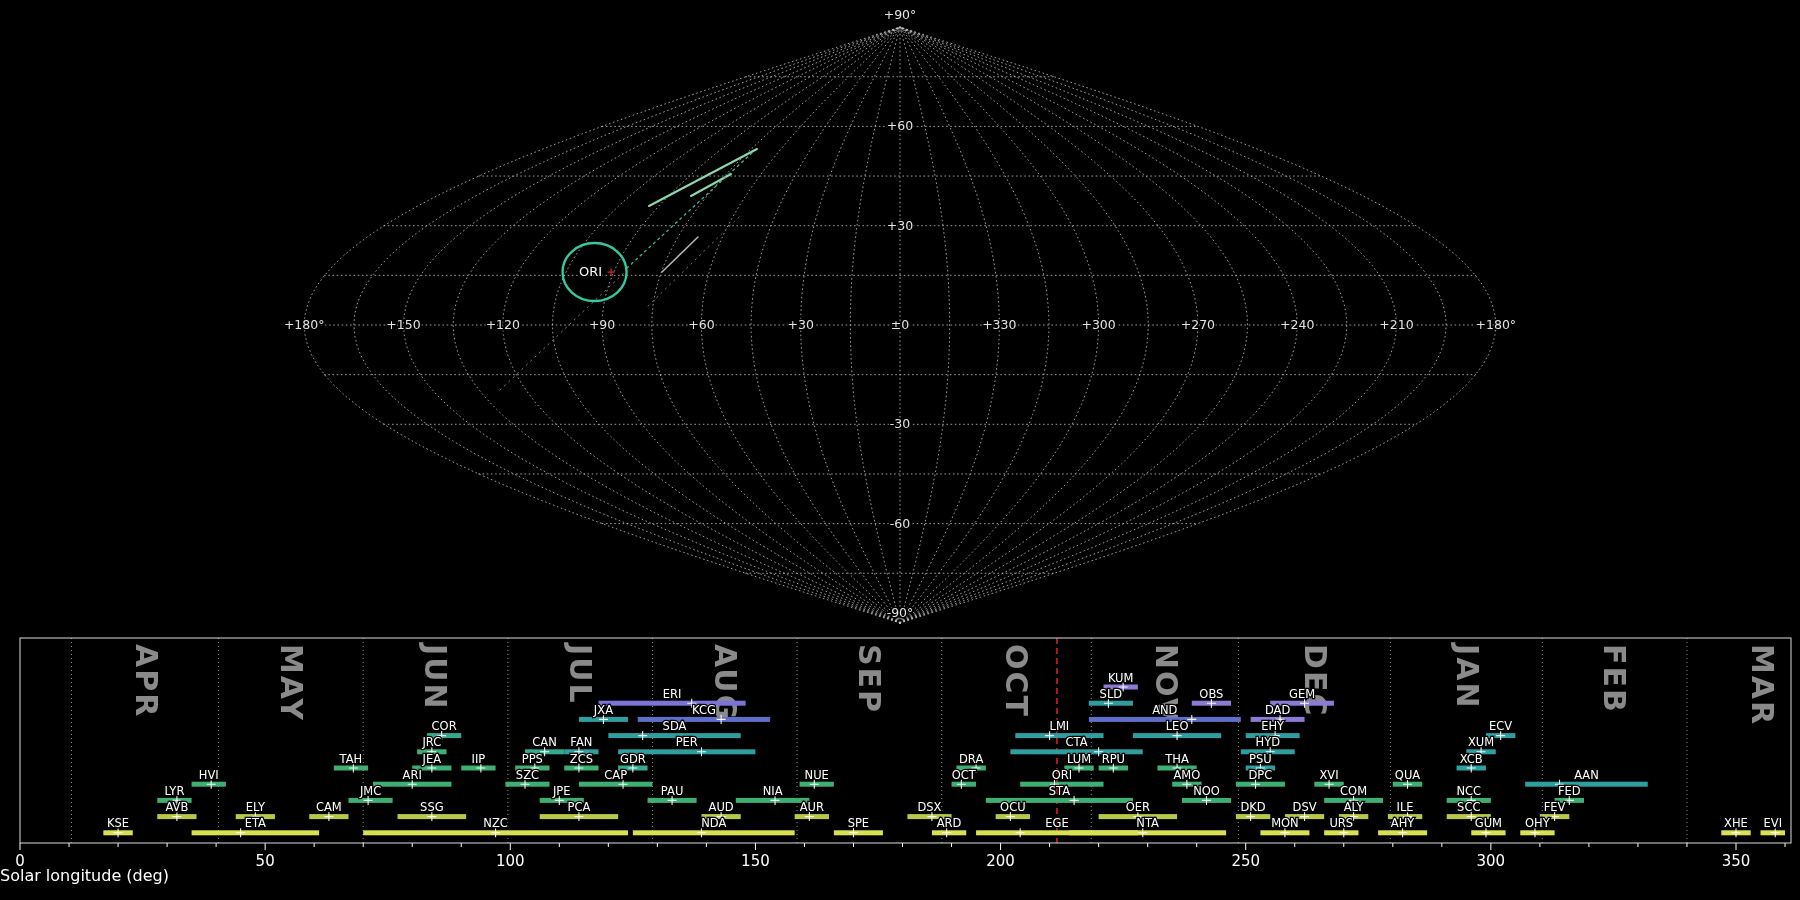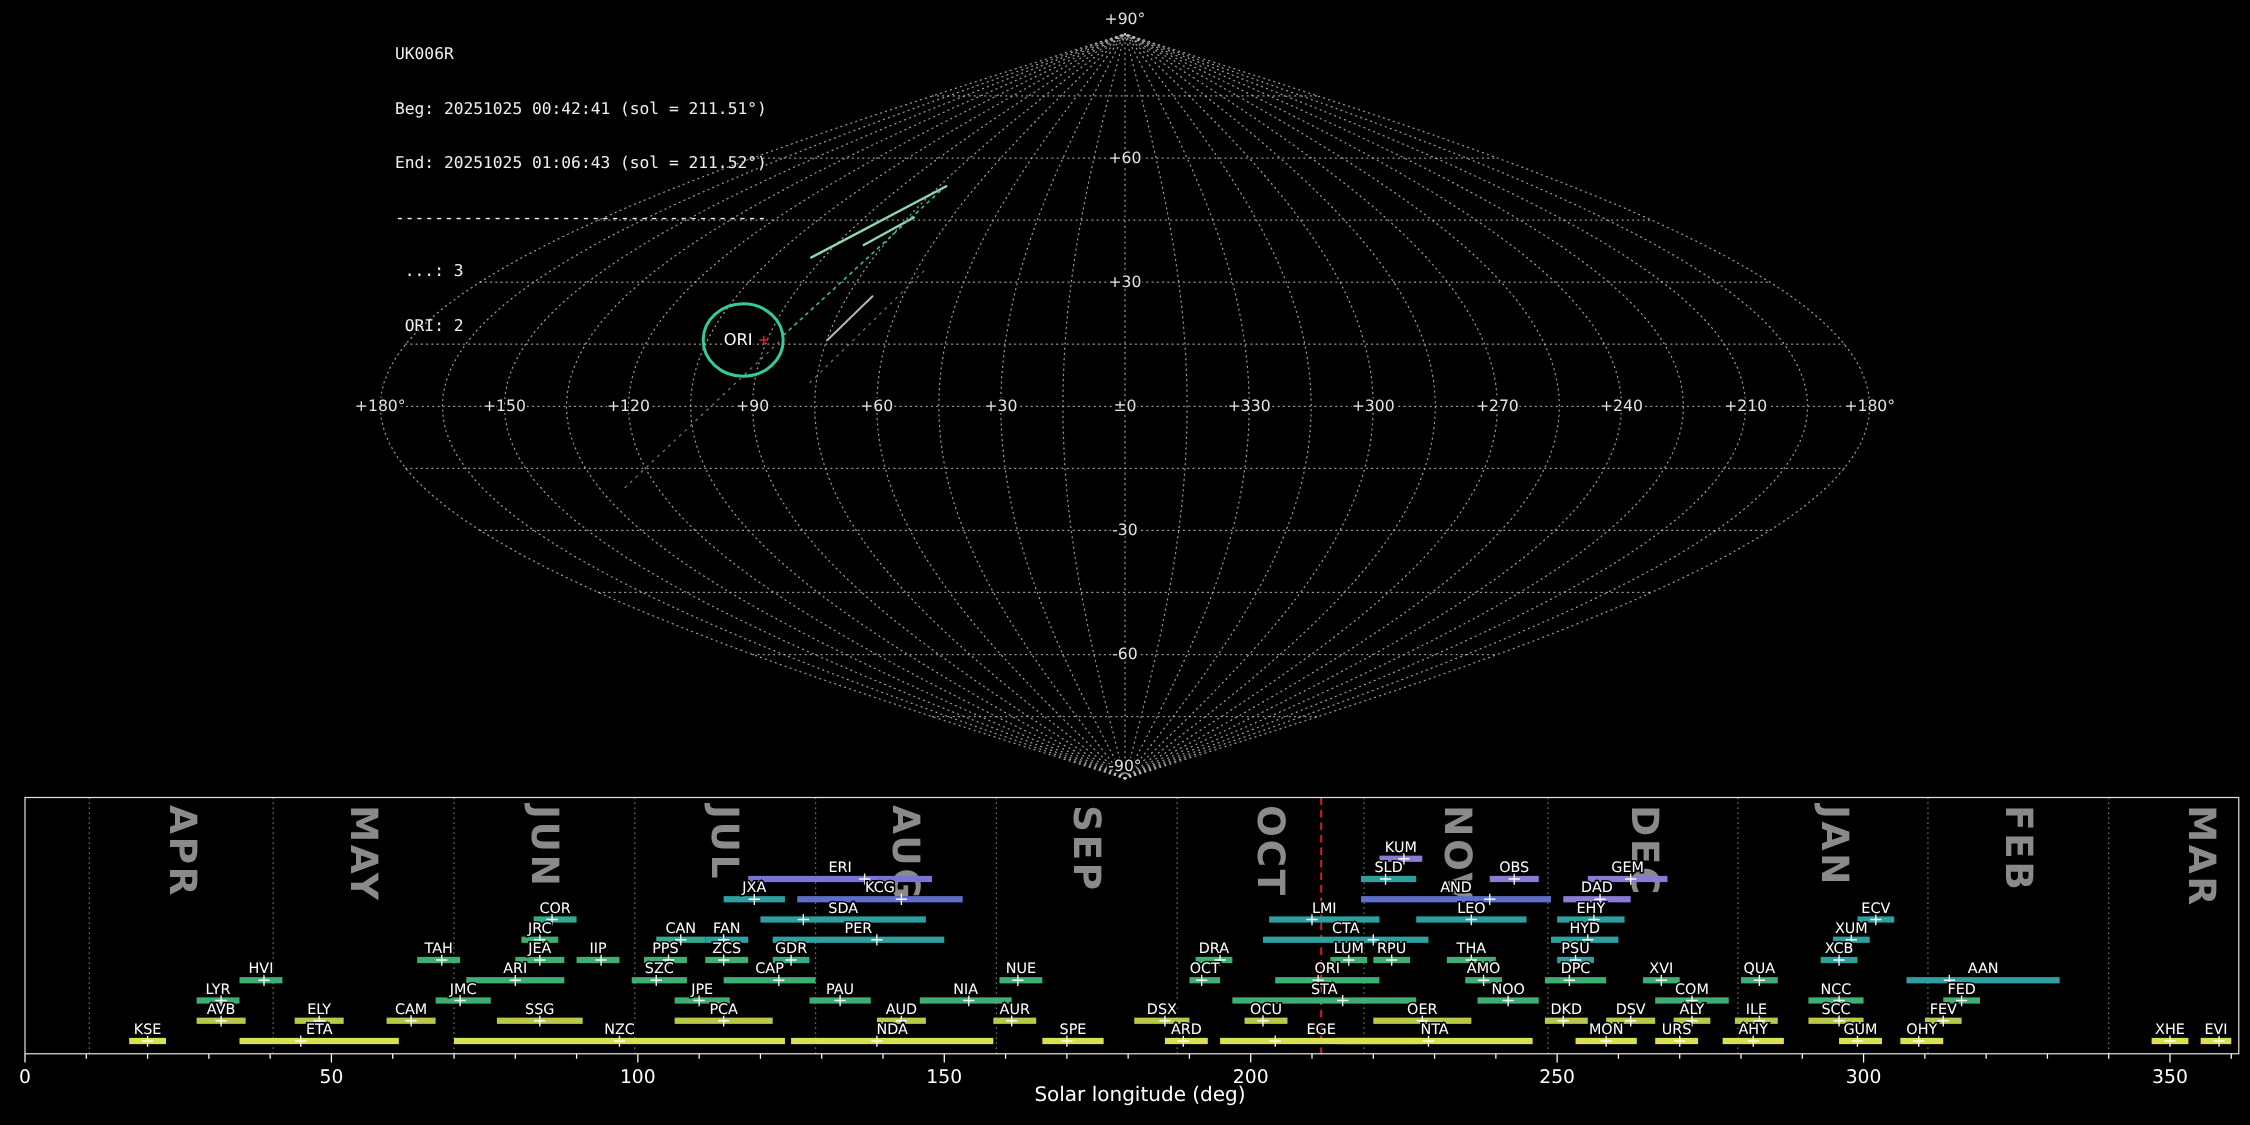--- a/index.html
+++ b/index.html
@@ -16,35 +16,27 @@
   .maplab{fill:#e2e2e2;font-size:12.5px;font-family:"DejaVu Sans",sans-serif;
           paint-order:stroke;stroke:#000;stroke-width:3px;}
   .orilab{fill:#fff;font-size:13px;paint-order:stroke;stroke:#000;stroke-width:3px;}
   .mline{stroke:#8f8f8f;stroke-width:1;stroke-dasharray:1 3;}
   .month{fill:#8a8a8a;font-size:30px;font-weight:600;letter-spacing:2px;}
   .border{fill:none;stroke:#dcdcdc;stroke-width:1;}
   .tickline{stroke:#fff;stroke-width:1;}
   .ticklab{fill:#fff;font-size:15px;text-anchor:middle;}
   .slab{fill:#fff;font-size:11.5px;text-anchor:middle;paint-order:stroke;stroke:#000;stroke-width:2.5px;}
   .plus{stroke:#fff;stroke-width:1.1;opacity:.95;}
-  .xlabel{position:absolute;left:0;right:0;top:866px;text-align:center;color:#fff;
-          font-size:16px;z-index:4;padding-left:24px;}
+  .xlabel{position:absolute;left:0;right:0;top:866px;text-align:left;color:#fff;
+          font-size:16px;z-index:4;}
 </style>
 </head>
 <body>
 <div class="screen">
 
-  <div class="info">
-    <div>UK006R</div>
-    <div>Beg: 20251025 00:42:41 (sol = 211.51°)</div>
-    <div>End: 20251025 01:06:43 (sol = 211.52°)</div>
-    <div>--------------------------------------</div>
-    <div> ...: 3</div>
-    <div> ORI: 2</div>
-  </div>
 
   <svg id="skymap" width="1800" height="630" viewBox="0 0 1800 630">
       <line x1="745.7956129279181" y1="573.25" x2="1054.2043870720818" y2="573.25" class="grid"></line>
       <line x1="602.0999999999999" y1="523.6" x2="1197.9" y2="523.6" class="grid"></line>
       <line x1="478.70577976905497" y1="473.95" x2="1321.294220230945" y2="473.95" class="grid"></line>
       <line x1="384.0220644252314" y1="424.3" x2="1415.9779355747687" y2="424.3" class="grid"></line>
       <line x1="324.5013926969732" y1="374.65" x2="1475.4986073030268" y2="374.65" class="grid"></line>
       <line x1="304.20000000000005" y1="325" x2="1495.8" y2="325" class="grid"></line>
       <line x1="324.5013926969732" y1="275.35" x2="1475.4986073030268" y2="275.35" class="grid"></line>
       <line x1="384.0220644252314" y1="225.7" x2="1415.9779355747687" y2="225.7" class="grid"></line>

